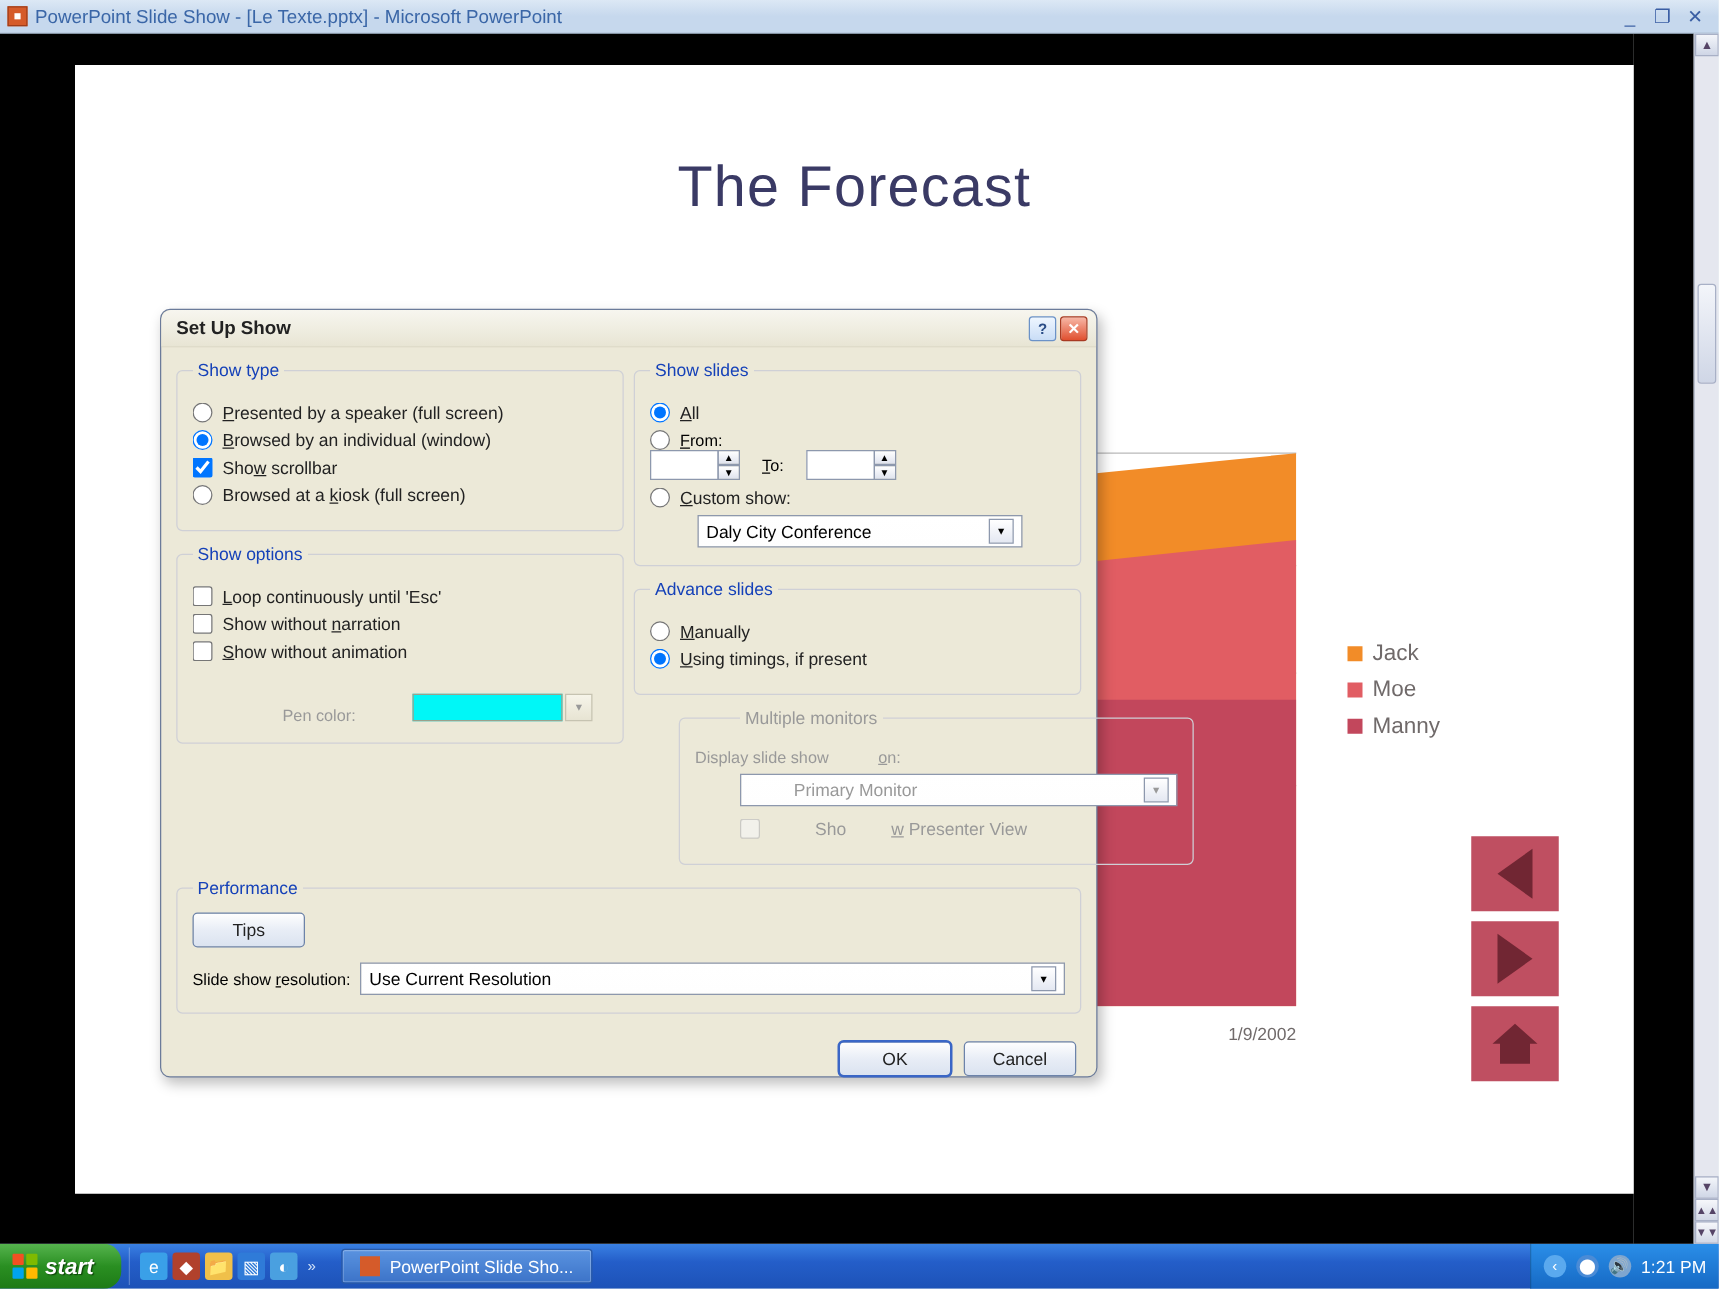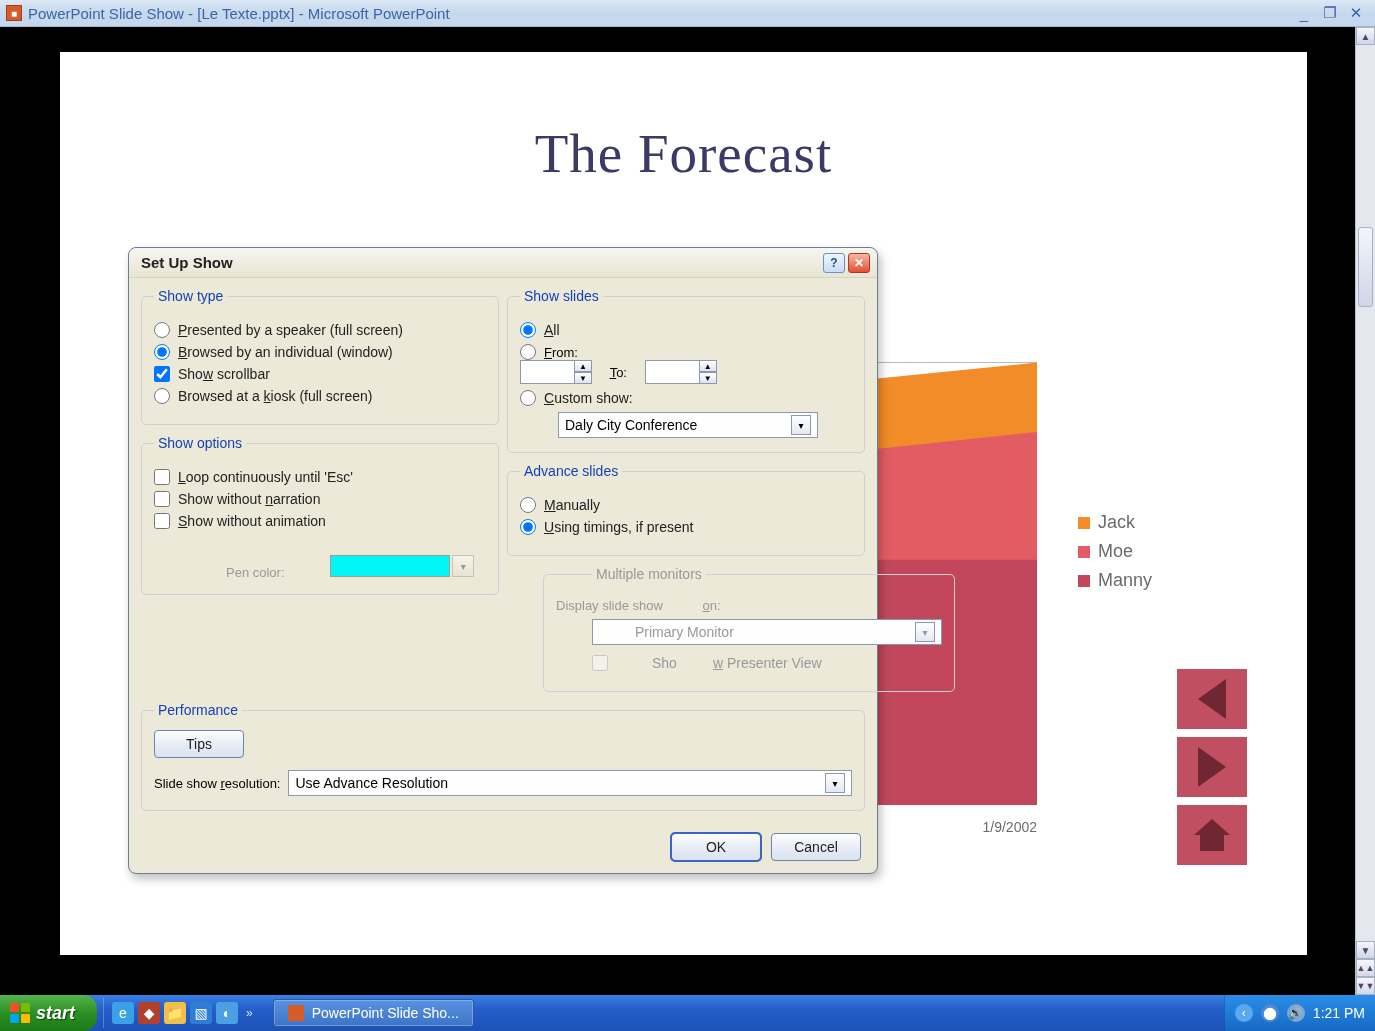--- a/index.html
+++ b/index.html
@@ -25,42 +25,42 @@
   .black-r { width:48px; background:#000;}
   .slide-wrap { flex:1; position:relative; background:#000;}
   .slide { position:absolute; left:0; right:0; top:25px; bottom:40px; background:#fff; }
   .scroll-col { width:20px; background:#e5e7ef; border-left:1px solid #b9bfce; position:relative;}
   .scroll-thumb{ position:absolute; left:2px; right:2px; top:200px; height:80px; background:linear-gradient(#f3f5fa,#cfd6e6); border:1px solid #a8b0c6; border-radius:3px;}
   .scroll-arrow{position:absolute;left:0;right:0;height:18px;background:linear-gradient(#f3f5fa,#cfd6e6);border:1px solid #a8b0c6;display:flex;align-items:center;justify-content:center;font-size:10px;color:#546;}
   .scroll-arrow.up{top:0;} .scroll-arrow.down{bottom:36px;}
   .dbl-arrow{position:absolute;left:0;right:0;bottom:0;height:36px;display:flex;flex-direction:column;}
   .dbl-arrow div{flex:1;background:linear-gradient(#f6f7fb,#d2d8e6);border:1px solid #a8b0c6;display:flex;align-items:center;justify-content:center;font-size:9px;color:#546;}
 
-  .slide-title{ text-align:center;font-size:55px;color:#3a3a65;font-family:Liberation Serif, serif;margin-top:70px;font-weight:400;letter-spacing:1px;}
+  .slide-title{ text-align:center;font-size:46px;color:#3a3a65;font-family:Liberation Sans, sans-serif;margin-top:70px;font-weight:400;letter-spacing:1px;}
 
   
   .chart{ position:absolute; left:120px; right:120px; top:220px; bottom:100px;}
   .chart-plot{ position:absolute; left:0; right:150px; top:0; bottom:50px;}
   .gridline{position:absolute;left:0;right:0;height:0;border-top:1px solid #b9b9b9;}
   .area{position:absolute;left:0;right:0;bottom:0;}
   .xlabels{position:absolute;left:0;right:150px;bottom:20px;display:flex;justify-content:space-between;color:#706a6a;font-size:14px;}
   .legend{position:absolute;right:35px;top:240px;color:#706a6a;font-size:18px;}
   .legend-item{display:flex;align-items:center;margin-bottom:8px;}
   .legend-sw{width:12px;height:12px;margin-right:8px;}
 
   
   .navs{position:absolute;right:60px;bottom:90px;display:flex;flex-direction:column;gap:8px;}
   .navbtn{width:70px;height:60px;background:#BF4F61;display:flex;align-items:center;justify-content:center;}
   .tri-l{width:0;height:0;border-right:28px solid #712633;border-top:20px solid transparent;border-bottom:20px solid transparent;}
   .tri-r{width:0;height:0;border-left:28px solid #712633;border-top:20px solid transparent;border-bottom:20px solid transparent;}
   .home-ic svg{display:block;}
 
   
   .dialog{ position:absolute; left:68px; top:220px; width:750px; background:#ece9d8; border:1px solid #6b7b9a; border-radius:8px;
-    box-shadow:3px 5px 10px rgba(0,0,0,.25); padding-bottom:12px;}
+    box-shadow:3px 5px 10px rgba(0,0,0,.25); padding-bottom:0;}
   .dlg-title{height:30px;display:flex;align-items:center;padding:0 7px 0 12px;font-weight:bold;font-size:15px;color:#222;
     background:linear-gradient(#f7f6ef,#e8e5d4);border-bottom:1px solid #d7d3bf;border-radius:8px 8px 0 0;}
   .dlg-title .spacer{flex:1;}
   .dlg-tbtn{width:22px;height:20px;display:inline-flex;align-items:center;justify-content:center;border:1px solid #9a6;border-radius:3px;margin-left:3px;font-size:12px;}
   .dlg-help{background:linear-gradient(#eef6ff,#c9ddf6);border-color:#6b92c8;color:#2a4d87;font-weight:bold;}
   .dlg-close{background:linear-gradient(#f7b7a6,#e05030);border-color:#a83a22;color:#fff;font-weight:bold;}
   .dlg-body{padding:10px 12px 4px;}
   .cols{display:flex;gap:8px;}
   .col{flex:1;min-width:0;}
 
@@ -291,21 +291,21 @@
         </div>
 
         <fieldset class="grp">
           <legend>Performance</legend>
           <div style="display:flex;align-items:center;">
             <button class="btn">Tips</button>
           </div>
           <div style="display:flex;align-items:center;gap:8px;margin-top:12px;">
             <span>Slide show <span class="under">r</span>esolution:</span>
             <div class="combo-look" style="flex:1;">
-              <span>Use Advance Resolution</span>
+              <span>Use Current Resolution</span>
               <span class="dd">▾</span>
             </div>
           </div>
         </fieldset>
       </div>
       <div class="dlg-buttons">
         <button class="btn default">OK</button>
         <button class="btn">Cancel</button>
       </div>
     </div>

